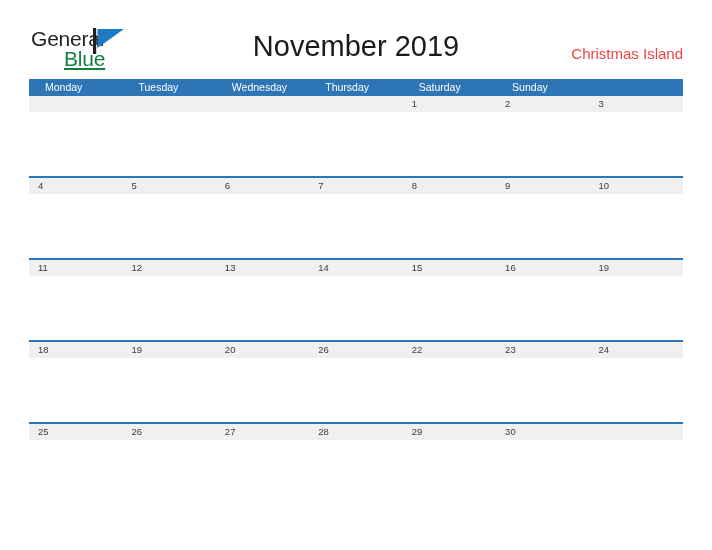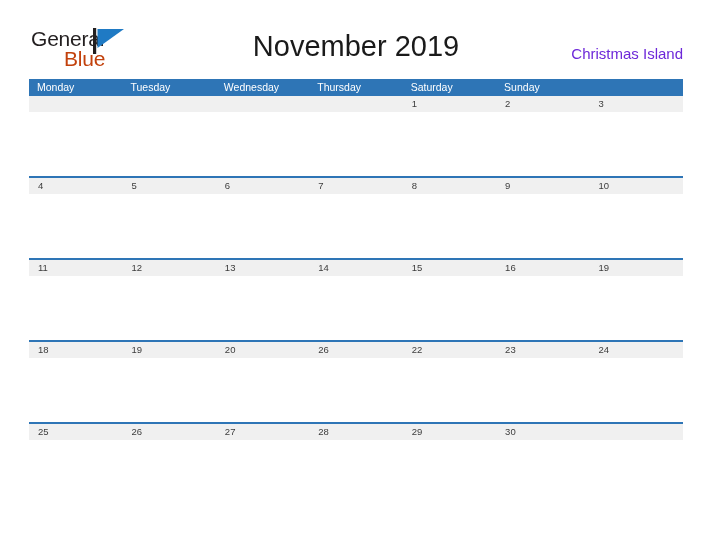--- a/index.html
+++ b/index.html
@@ -38,22 +38,23 @@
     letter-spacing: -0.2px;
     color: #231f20;
     font-family: "Liberation Sans", sans-serif;
   }
   .logo-blue {
     position: absolute;
     left: 33px;
     top: 20px;
     font-size: 21px;
     letter-spacing: -0.2px;
-    color: #c2410c;
-    font-family: "Liberation Sans", sans-serif;
+    color: #15803d;
+    font-family: "Liberation Sans", sans-serif;
+    text-decoration: underline;
   }
   .logo-flag {
     position: absolute;
     left: 62px;
     top: 1px;
     width: 32px;
     height: 26px;
   }
 
   .cal-title {
@@ -67,21 +68,21 @@
     font-weight: normal;
     font-family: "Liberation Sans", sans-serif;
     letter-spacing: 0px;
   }
 
   .cal-location {
     position: absolute;
     right: 29px;
     top: 45px;
     font-size: 15px;
-    color: #6d28d9;
+    color: #ef4444;
     text-align: center;
     font-family: "Liberation Sans", sans-serif;
   }
 
   
   .calendar {
     position: absolute;
     left: 29px;
     top: 79px;
     width: 654px;
@@ -91,21 +92,21 @@
     display: flex;
     background: #2E75B6;
     height: 17px;
   }
   .weekday-cell {
     width: 93.43px;
     flex: 0 0 93.43px;
     color: #ffffff;
     font-size: 10.5px;
     line-height: 17px;
-    padding-left: 8px;
+    padding-left: 16px;
     box-sizing: border-box;
     font-family: "Liberation Sans", sans-serif;
     white-space: nowrap;
     overflow: hidden;
   }
 
   .week-row {
     position: relative;
   }
   .week-row.sep {

